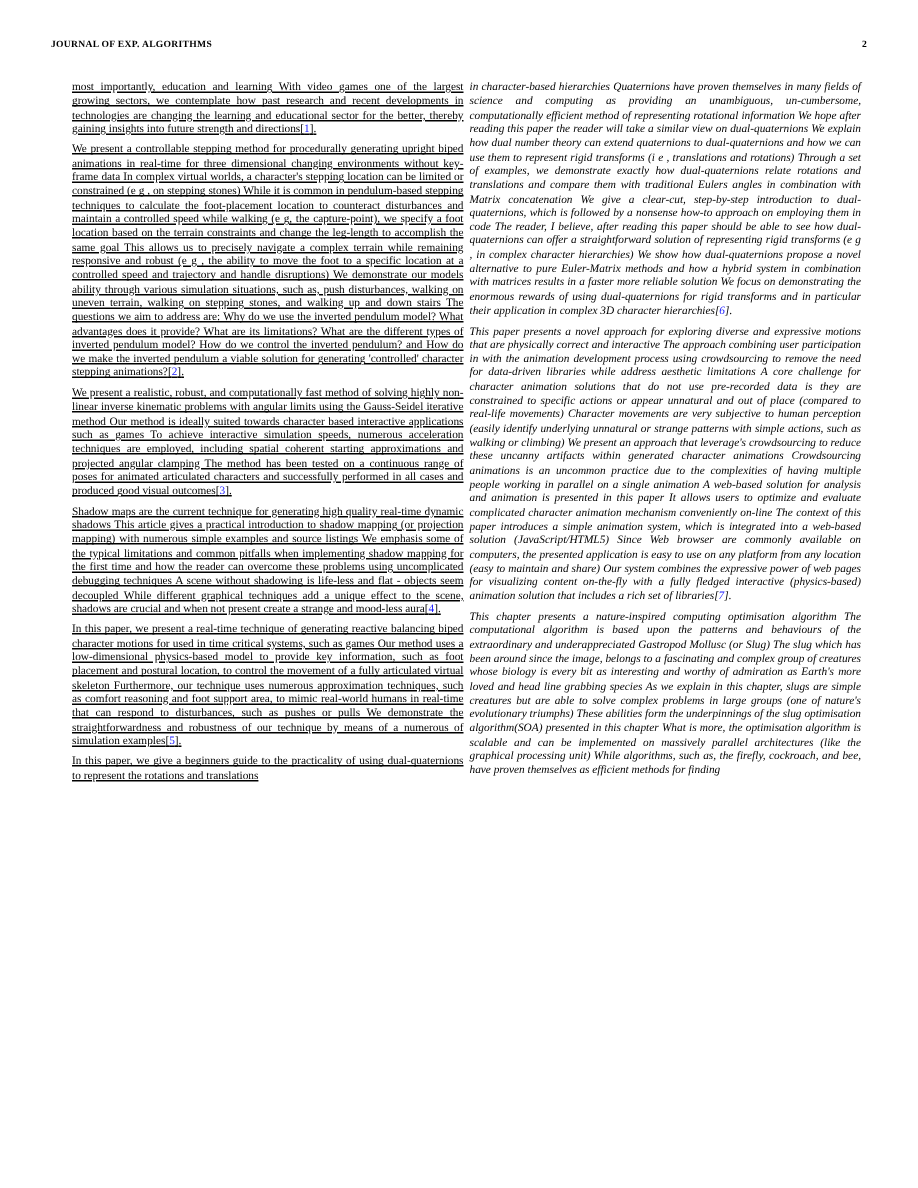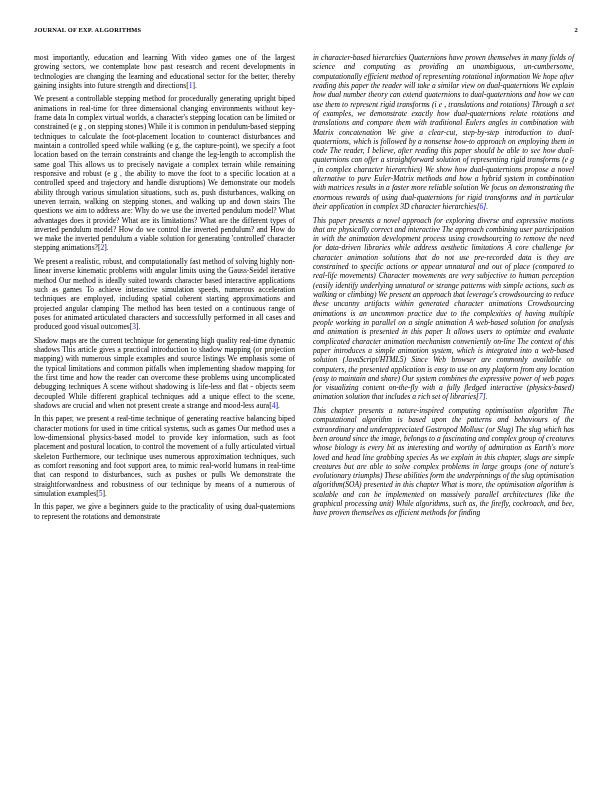--- a/index.html
+++ b/index.html
@@ -37,21 +37,21 @@
     }
     .column {
       position: absolute;
       top: 53px;
       width: 261px;
       font-size: 7.55px;
       line-height: 9.32px;
       text-align: justify;
       hyphens: manual;
     }
-    .col-left { left: 34px; }
+    .col-left { left: 48px; text-decoration: underline; }
     .col-right { left: 313px; font-style: italic; }
     .column p {
       margin: 0 0 4.2px 0;
       text-indent: 0;
     }
     .cite {
       color: #1a1aff;
       text-decoration: none;
       cursor: pointer;
     }
@@ -64,20 +64,20 @@
   <span class="journal">JOURNAL OF EXP. ALGORITHMS</span>
   <span class="page-num">2</span>
 </div>
 
 <div class="column col-left">
   <p><span>most importantly, education and learning With video games one of the largest growing sectors, we contemplate how past research and recent developments in technologies are changing the learning and educational sector for the better, thereby gaining insights into future strength and directions</span><span class="bracket">[</span><a class="cite">1</a><span class="bracket">]</span><span>.</span></p>
   <p><span>We present a controllable stepping method for procedurally generating upright biped animations in real-time for three dimensional changing environments without key-frame data In complex virtual worlds, a character's stepping location can be limited or constrained (e g , on stepping stones) While it is common in pendulum-based stepping techniques to calculate the foot-placement location to counteract disturbances and maintain a controlled speed while walking (e g, the capture-point), we specify a foot location based on the terrain constraints and change the leg-length to accomplish the same goal This allows us to precisely navigate a complex terrain while remaining responsive and robust (e g , the ability to move the foot to a specific location at a controlled speed and trajectory and handle disruptions) We demonstrate our models ability through various simulation situations, such as, push disturbances, walking on uneven terrain, walking on stepping stones, and walking up and down stairs The questions we aim to address are: Why do we use the inverted pendulum model? What advantages does it provide? What are its limitations? What are the different types of inverted pendulum model? How do we control the inverted pendulum? and How do we make the inverted pendulum a viable solution for generating 'controlled' character stepping animations?</span><span class="bracket">[</span><a class="cite">2</a><span class="bracket">]</span><span>.</span></p>
   <p><span>We present a realistic, robust, and computationally fast method of solving highly non-linear inverse kinematic problems with angular limits using the Gauss-Seidel iterative method Our method is ideally suited towards character based interactive applications such as games To achieve interactive simulation speeds, numerous acceleration techniques are employed, including spatial coherent starting approximations and projected angular clamping The method has been tested on a continuous range of poses for animated articulated characters and successfully performed in all cases and produced good visual outcomes</span><span class="bracket">[</span><a class="cite">3</a><span class="bracket">]</span><span>.</span></p>
   <p><span>Shadow maps are the current technique for generating high quality real-time dynamic shadows This article gives a practical introduction to shadow mapping (or projection mapping) with numerous simple examples and source listings We emphasis some of the typical limitations and common pitfalls when implementing shadow mapping for the first time and how the reader can overcome these problems using uncomplicated debugging techniques A scene without shadowing is life-less and flat - objects seem decoupled While different graphical techniques add a unique effect to the scene, shadows are crucial and when not present create a strange and mood-less aura</span><span class="bracket">[</span><a class="cite">4</a><span class="bracket">]</span><span>.</span></p>
   <p><span>In this paper, we present a real-time technique of generating reactive balancing biped character motions for used in time critical systems, such as games Our method uses a low-dimensional physics-based model to provide key information, such as foot placement and postural location, to control the movement of a fully articulated virtual skeleton Furthermore, our technique uses numerous approximation techniques, such as comfort reasoning and foot support area, to mimic real-world humans in real-time that can respond to disturbances, such as pushes or pulls We demonstrate the straightforwardness and robustness of our technique by means of a numerous of simulation examples</span><span class="bracket">[</span><a class="cite">5</a><span class="bracket">]</span><span>.</span></p>
-  <p><span>In this paper, we give a beginners guide to the practicality of using dual-quaternions to represent the rotations and demonstrate</span></p>
+  <p><span>In this paper, we give a beginners guide to the practicality of using dual-quaternions to represent the rotations and translations</span></p>
 </div>
 
 <div class="column col-right">
   <p><span>in character-based hierarchies Quaternions have proven themselves in many fields of science and computing as providing an unambiguous, un-cumbersome, computationally efficient method of representing rotational information We hope after reading this paper the reader will take a similar view on dual-quaternions We explain how dual number theory can extend quaternions to dual-quaternions and how we can use them to represent rigid transforms (i e , translations and rotations) Through a set of examples, we demonstrate exactly how dual-quaternions relate rotations and translations and compare them with traditional Eulers angles in combination with Matrix concatenation We give a clear-cut, step-by-step introduction to dual-quaternions, which is followed by a nonsense how-to approach on employing them in code The reader, I believe, after reading this paper should be able to see how dual-quaternions can offer a straightforward solution of representing rigid transforms (e g , in complex character hierarchies) We show how dual-quaternions propose a novel alternative to pure Euler-Matrix methods and how a hybrid system in combination with matrices results in a faster more reliable solution We focus on demonstrating the enormous rewards of using dual-quaternions for rigid transforms and in particular their application in complex 3D character hierarchies</span><span class="bracket">[</span><a class="cite">6</a><span class="bracket">]</span><span>.</span></p>
   <p><span>This paper presents a novel approach for exploring diverse and expressive motions that are physically correct and interactive The approach combining user participation in with the animation development process using crowdsourcing to remove the need for data-driven libraries while address aesthetic limitations A core challenge for character animation solutions that do not use pre-recorded data is they are constrained to specific actions or appear unnatural and out of place (compared to real-life movements) Character movements are very subjective to human perception (easily identify underlying unnatural or strange patterns with simple actions, such as walking or climbing) We present an approach that leverage's crowdsourcing to reduce these uncanny artifacts within generated character animations Crowdsourcing animations is an uncommon practice due to the complexities of having multiple people working in parallel on a single animation A web-based solution for analysis and animation is presented in this paper It allows users to optimize and evaluate complicated character animation mechanism conveniently on-line The context of this paper introduces a simple animation system, which is integrated into a web-based solution (JavaScript/HTML5) Since Web browser are commonly available on computers, the presented application is easy to use on any platform from any location (easy to maintain and share) Our system combines the expressive power of web pages for visualizing content on-the-fly with a fully fledged interactive (physics-based) animation solution that includes a rich set of libraries</span><span class="bracket">[</span><a class="cite">7</a><span class="bracket">]</span><span>.</span></p>
   <p><span>This chapter presents a nature-inspired computing optimisation algorithm The computational algorithm is based upon the patterns and behaviours of the extraordinary and underappreciated Gastropod Mollusc (or Slug) The slug which has been around since the image, belongs to a fascinating and complex group of creatures whose biology is every bit as interesting and worthy of admiration as Earth's more loved and head line grabbing species As we explain in this chapter, slugs are simple creatures but are able to solve complex problems in large groups (one of nature's evolutionary triumphs) These abilities form the underpinnings of the slug optimisation algorithm(SOA) presented in this chapter What is more, the optimisation algorithm is scalable and can be implemented on massively parallel architectures (like the graphical processing unit) While algorithms, such as, the firefly, cockroach, and bee, have proven themselves as efficient methods for finding</span></p>
 </div>
 
 </body></html>

